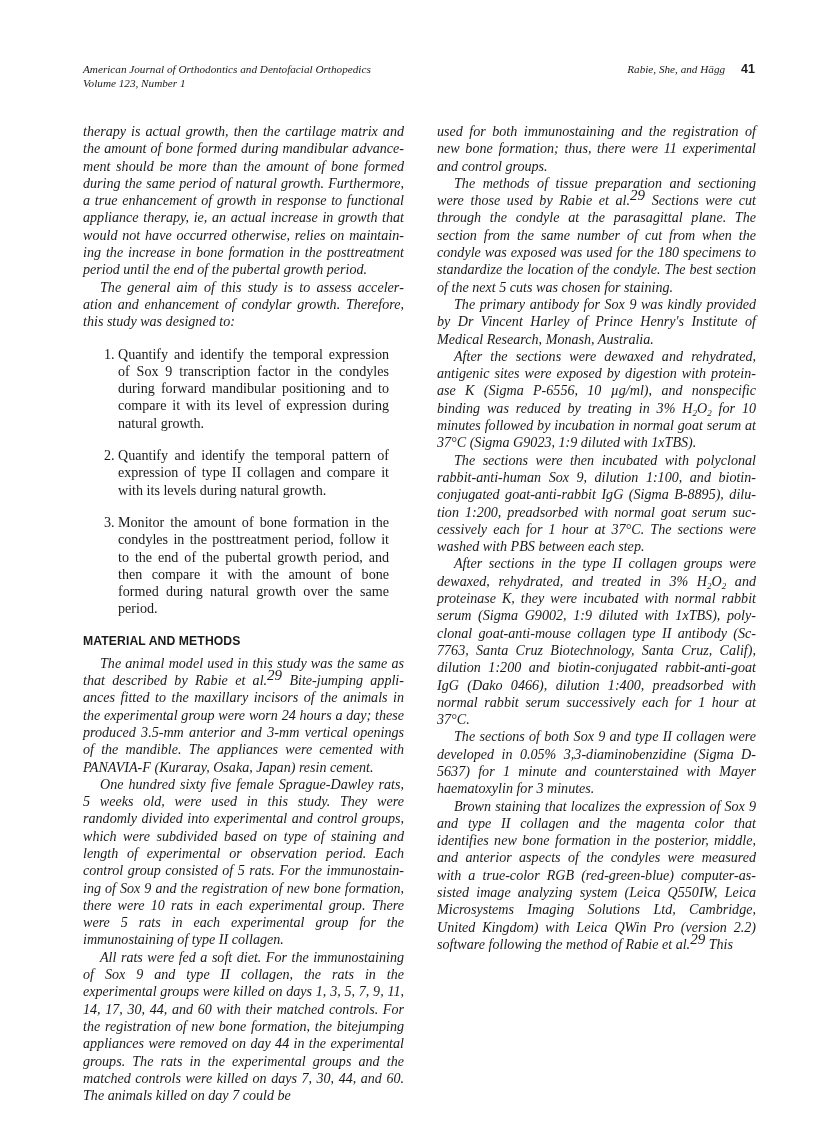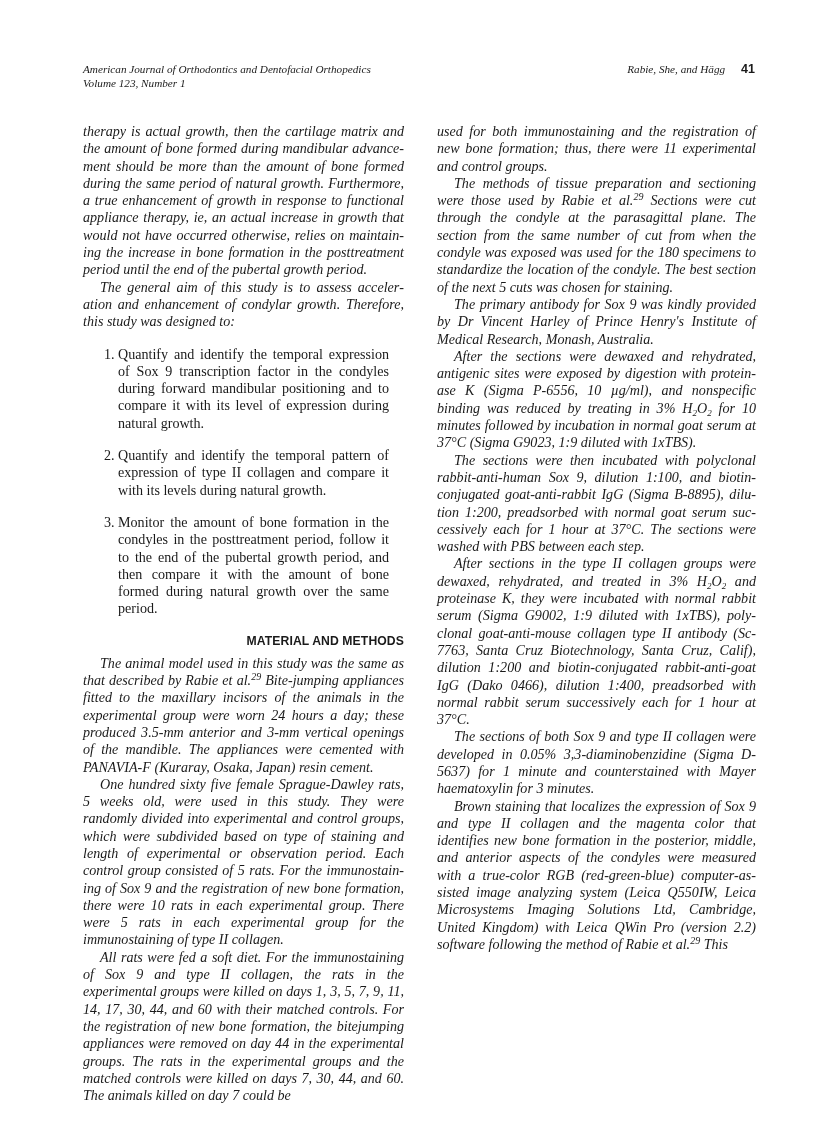--- a/index.html
+++ b/index.html
@@ -16,22 +16,22 @@
          font-size: 14.1px; line-height: 17.3px; text-align: justify;
          hyphens: manual; }
   .col-left { left: 83px; }
   .col-right { left: 437px; width: 319px; }
   p { margin: 0; font-style: italic; }
   p.indent { text-indent: 17px; }
   ol.aims { margin: 7px 0 0 0; padding: 0 0 0 20px; }
   ol.aims li { padding-left: 0; margin: 15px; }
   h2.section { font-family: "Liberation Sans", "DejaVu Sans", sans-serif;
                font-weight: bold; font-size: 12.2px; letter-spacing: 0.1px;
-               margin: 15px 0 6px 0; line-height: 16px; text-align: right; }
-  sup { font-size: 10px; line-height: 0; vertical-align: 5px; }
+               margin: 15px 0 6px 0; line-height: 16px; text-align: left; }
+  sup { font-size: 15px; line-height: 0; vertical-align: 5px; }
   sub { font-size: 9px; line-height: 0; vertical-align: -3px; }
 </style>
 </head>
 <body>
 
 <div class="running-head">
   <div class="rh-left">
     <div>American Journal of Orthodontics and Dentofacial Orthopedics</div>
     <div>Volume 123, Number 1</div>
   </div>

